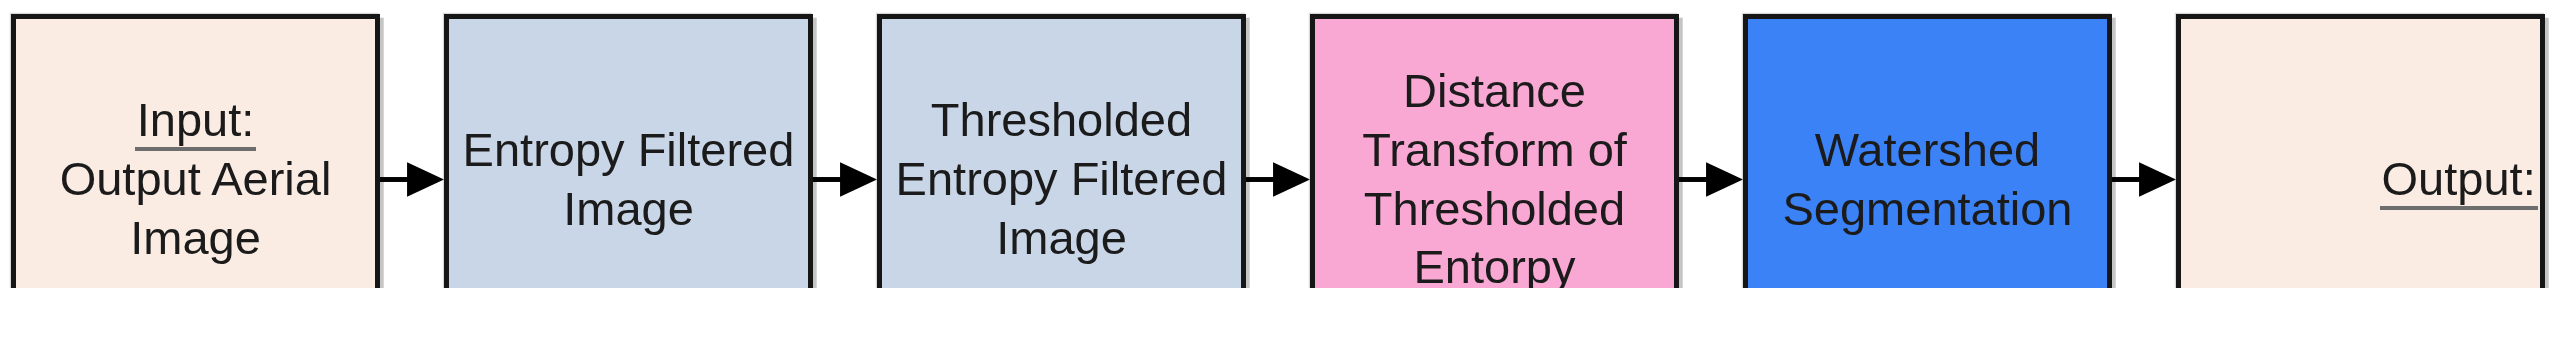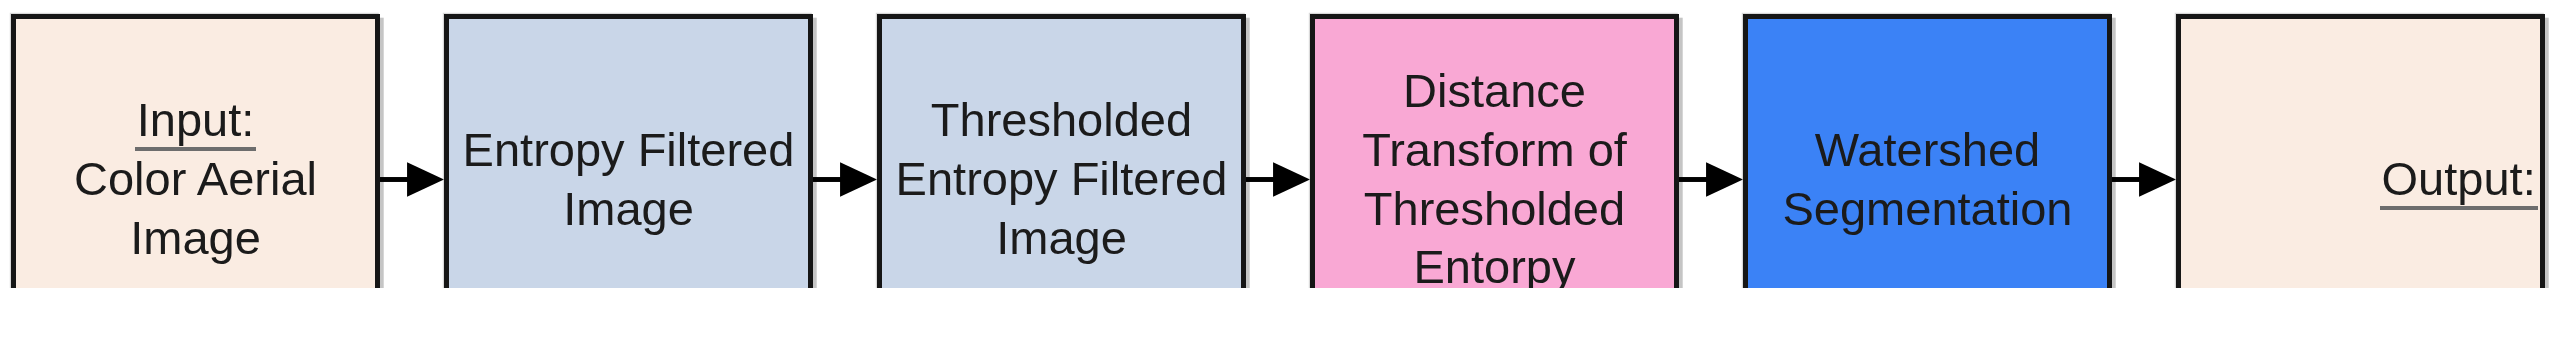--- a/index.html
+++ b/index.html
@@ -58,21 +58,21 @@
 </style>
 </head>
 <body>
 
 <div class="canvas">
   <div class="flow">
 
     <div class="box" style="background-color: rgb(250, 236, 226);">
       <div class="label">
         <span class="header"><span class="u">Input:</span></span>
-        <span class="body">Color Aerial
+        <span class="body">Output Aerial
 Image</span>
       </div>
     </div>
 
     <svg class="arrow" viewBox="0 0 104 60" xmlns="http://www.w3.org/2000/svg">
       <rect x="0" y="26" width="50" height="8" fill="#000000"></rect>
       <polygon points="44,2 104,30 44,58" fill="#000000"></polygon>
     </svg>
 
     <div class="box" style="background-color: rgb(201, 214, 232);">

